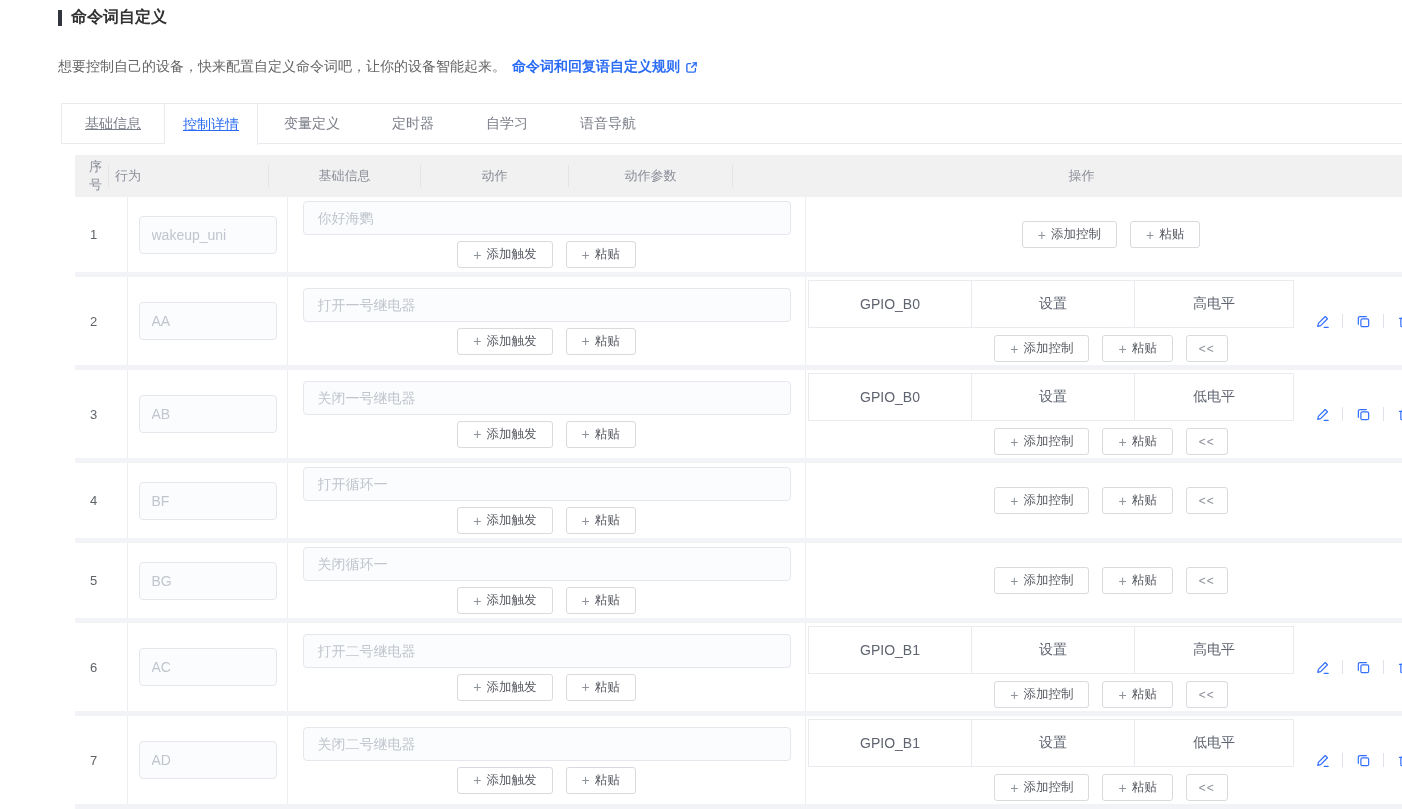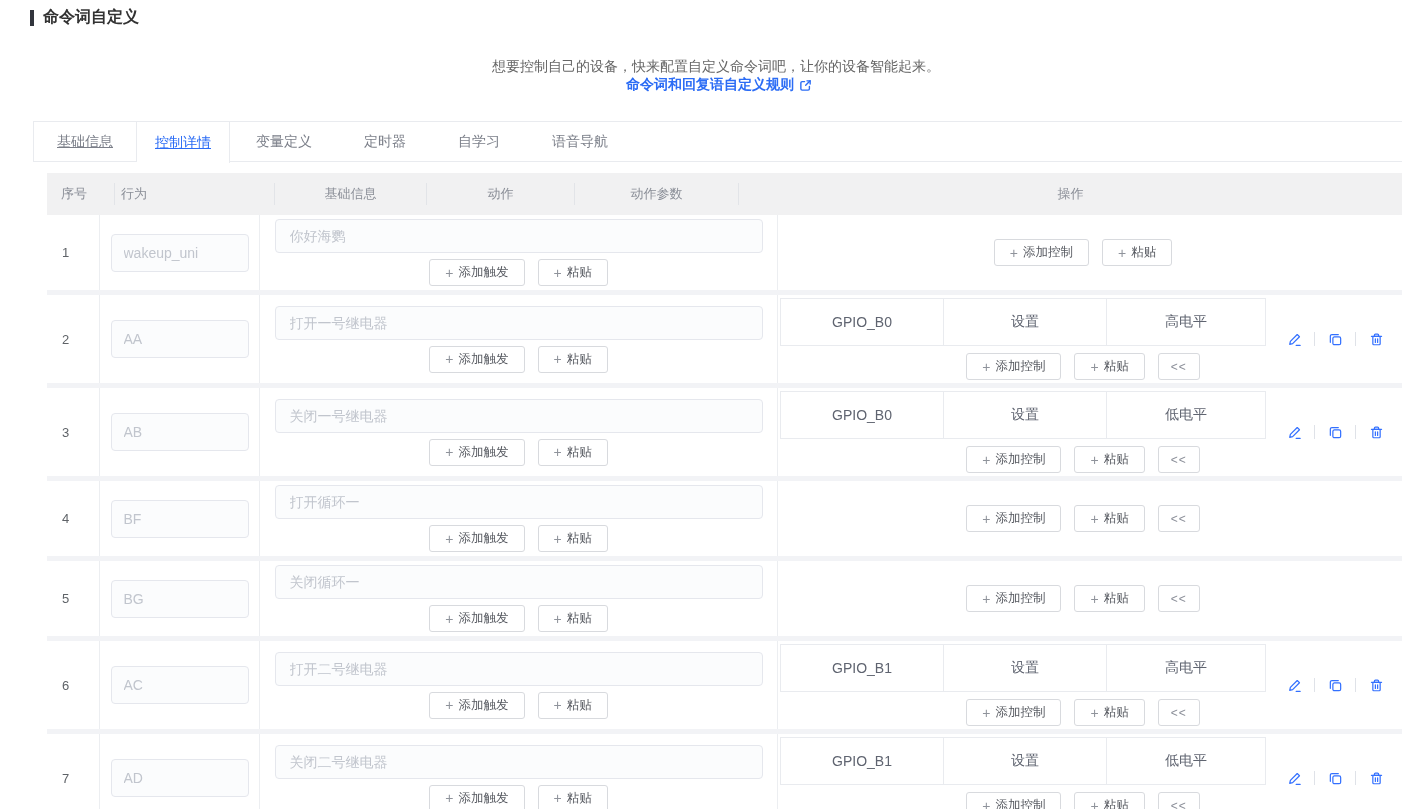--- a/index.html
+++ b/index.html
@@ -6,45 +6,45 @@
     --accent:#2b6cf5;
     --icon-blue:#3370ff;
     --border:#e9ebef;
     --cell-border:#eceef1;
     --btn-border:#d8dade;
     --placeholder:#c1c5cd;
   }
   *{box-sizing:border-box;margin:0;padding:0;}
   html,body{background:#fff;}
   body{font-family:"Liberation Sans","DejaVu Sans",sans-serif;}
-  .page{position:relative;width:1402px;height:809px;overflow:hidden;background:#fff;}
+  .page{position:relative;width:1402px;height:809px;overflow:hidden;background:#fff;padding-left:28px;}
 
   
   .title-row{display:flex;align-items:center;gap:9px;margin:7px 0 0 30px;}
   .title-marker{width:4px;height:16px;background:#32353d;}
   .page-title{font-size:16px;font-weight:700;color:#333;}
-  .desc-row{margin:30px 0 0 30px;font-size:14px;color:#666;display:flex;align-items:center;flex-direction:column;}
+  .desc-row{margin:30px 0 0 30px;font-size:14px;color:#666;display:flex;align-items:center;}
   .rules-link{color:var(--accent);font-weight:600;text-decoration:none;margin-left:6px;display:inline-flex;align-items:center;gap:4px;cursor:pointer;}
   .rules-link svg{display:block;}
 
   
   .tabs{margin:27px 0 0 33px;height:41px;display:flex;position:relative;border-top:1px solid var(--border);}
   .tabs::after{content:"";position:absolute;left:0;right:0;bottom:0;height:1px;background:var(--border);z-index:1;}
   .tab{height:40px;display:flex;align-items:center;padding:0 26px;font-size:14px;color:#7b7f89;cursor:pointer;position:relative;}
   .tab.boxed{border-right:1px solid var(--border);padding:0 23px;text-decoration:underline;}
   .tab.first{border-left:1px solid var(--border);}
   .tab.active{color:var(--accent);background:#fff;z-index:2;height:41px;padding:0 18px;font-weight:500;}
 
   
   .table{margin:11px 0 0 47px;width:1355px;}
   .thead{display:flex;height:42px;background:#f1f1f2;align-items:center;font-size:13px;color:#8a8e97;}
   .th{display:flex;align-items:center;justify-content:center;height:22px;border-right:1px solid #e2e4e8;}
   .th:last-child{border-right:none;}
   .th.left{justify-content:flex-start;}
-  .th-index{width:68px;padding-left:14px;}
+  .th-index{width:34px;padding-left:14px;}
   .th-behavior{width:160px;padding-left:6px;}
   .th-command{width:518px;}
   .th-type{width:152px;}
   .th-action{width:148px;text-align:center;}
   .th-param{width:164px;}
   .th-ops{flex:1;}
 
   .t-row{display:flex;background:#fff;}
   .row-full{height:88px;}
   .row-compact{height:75px;}

